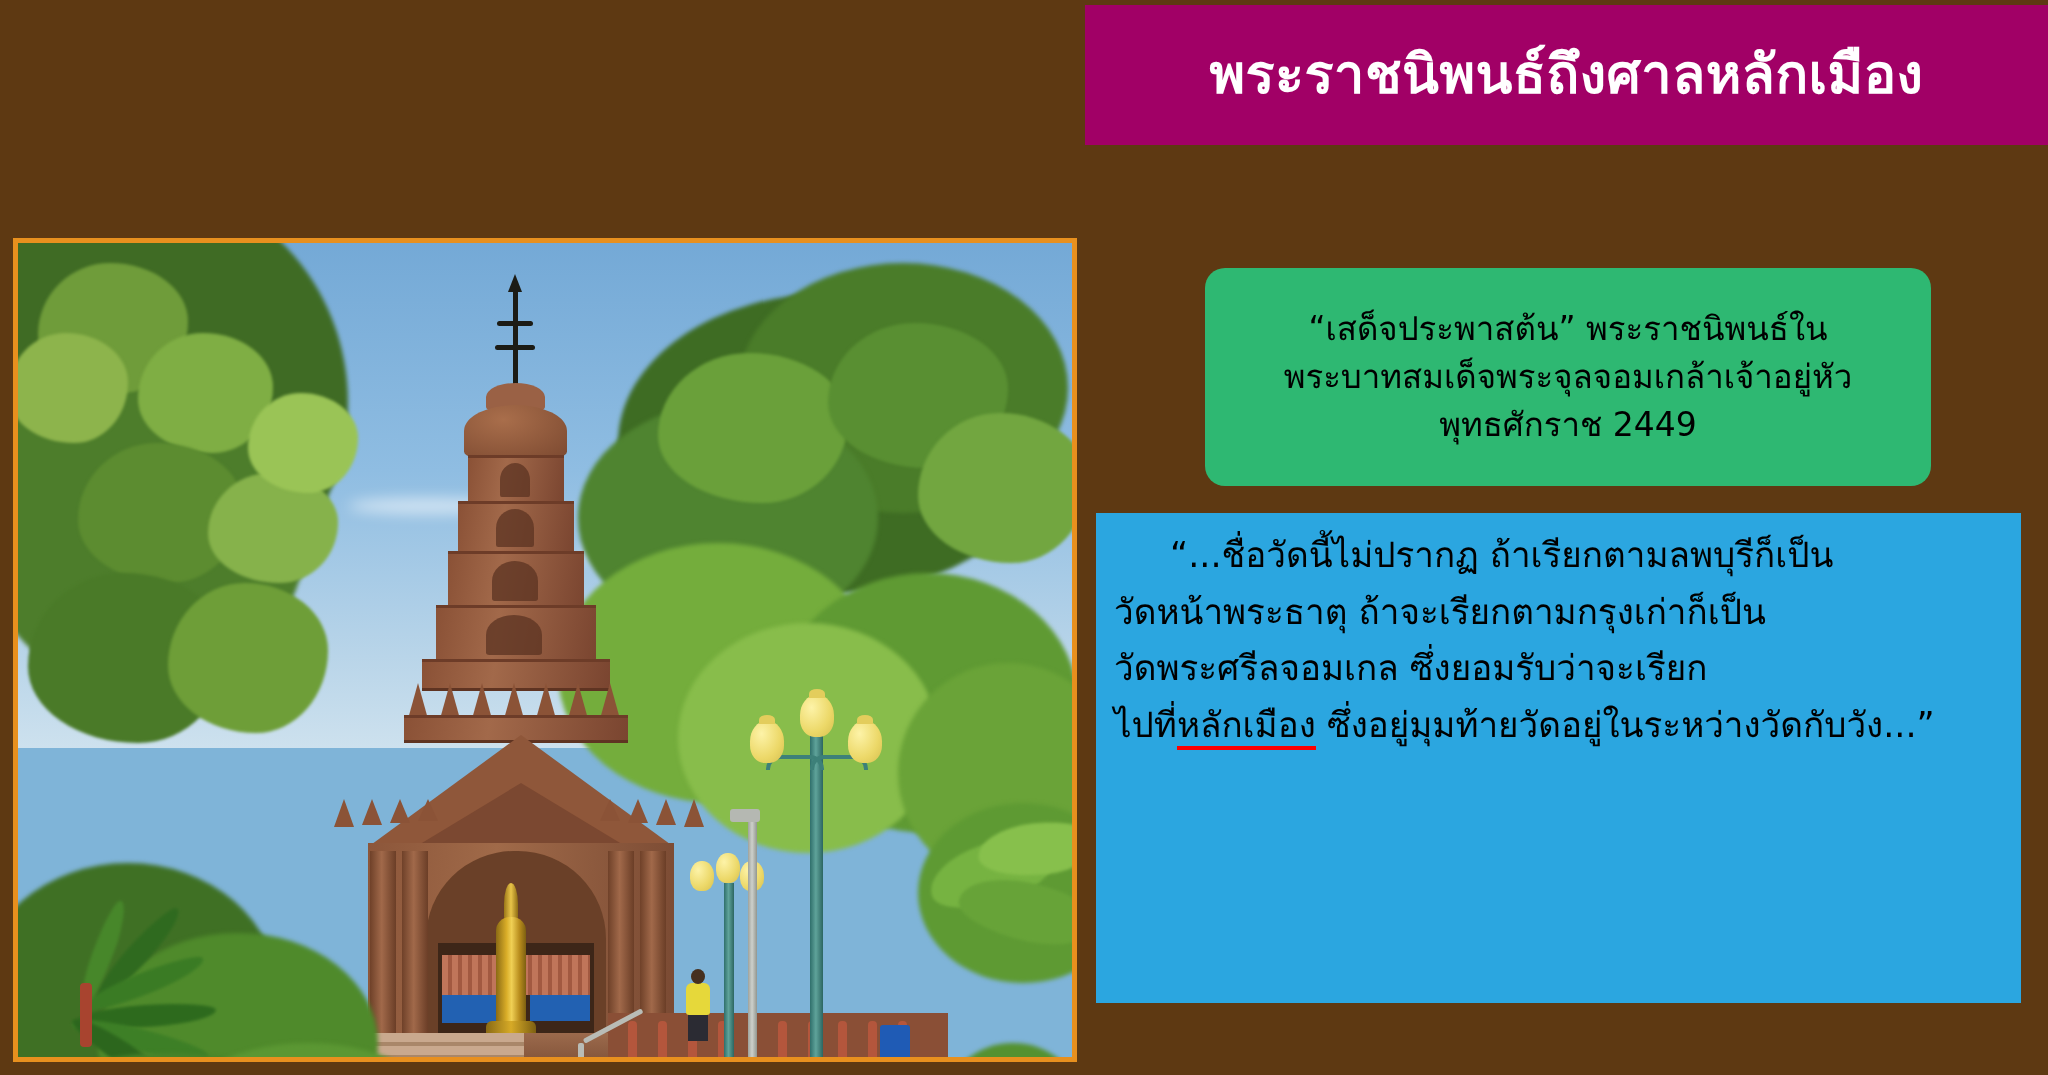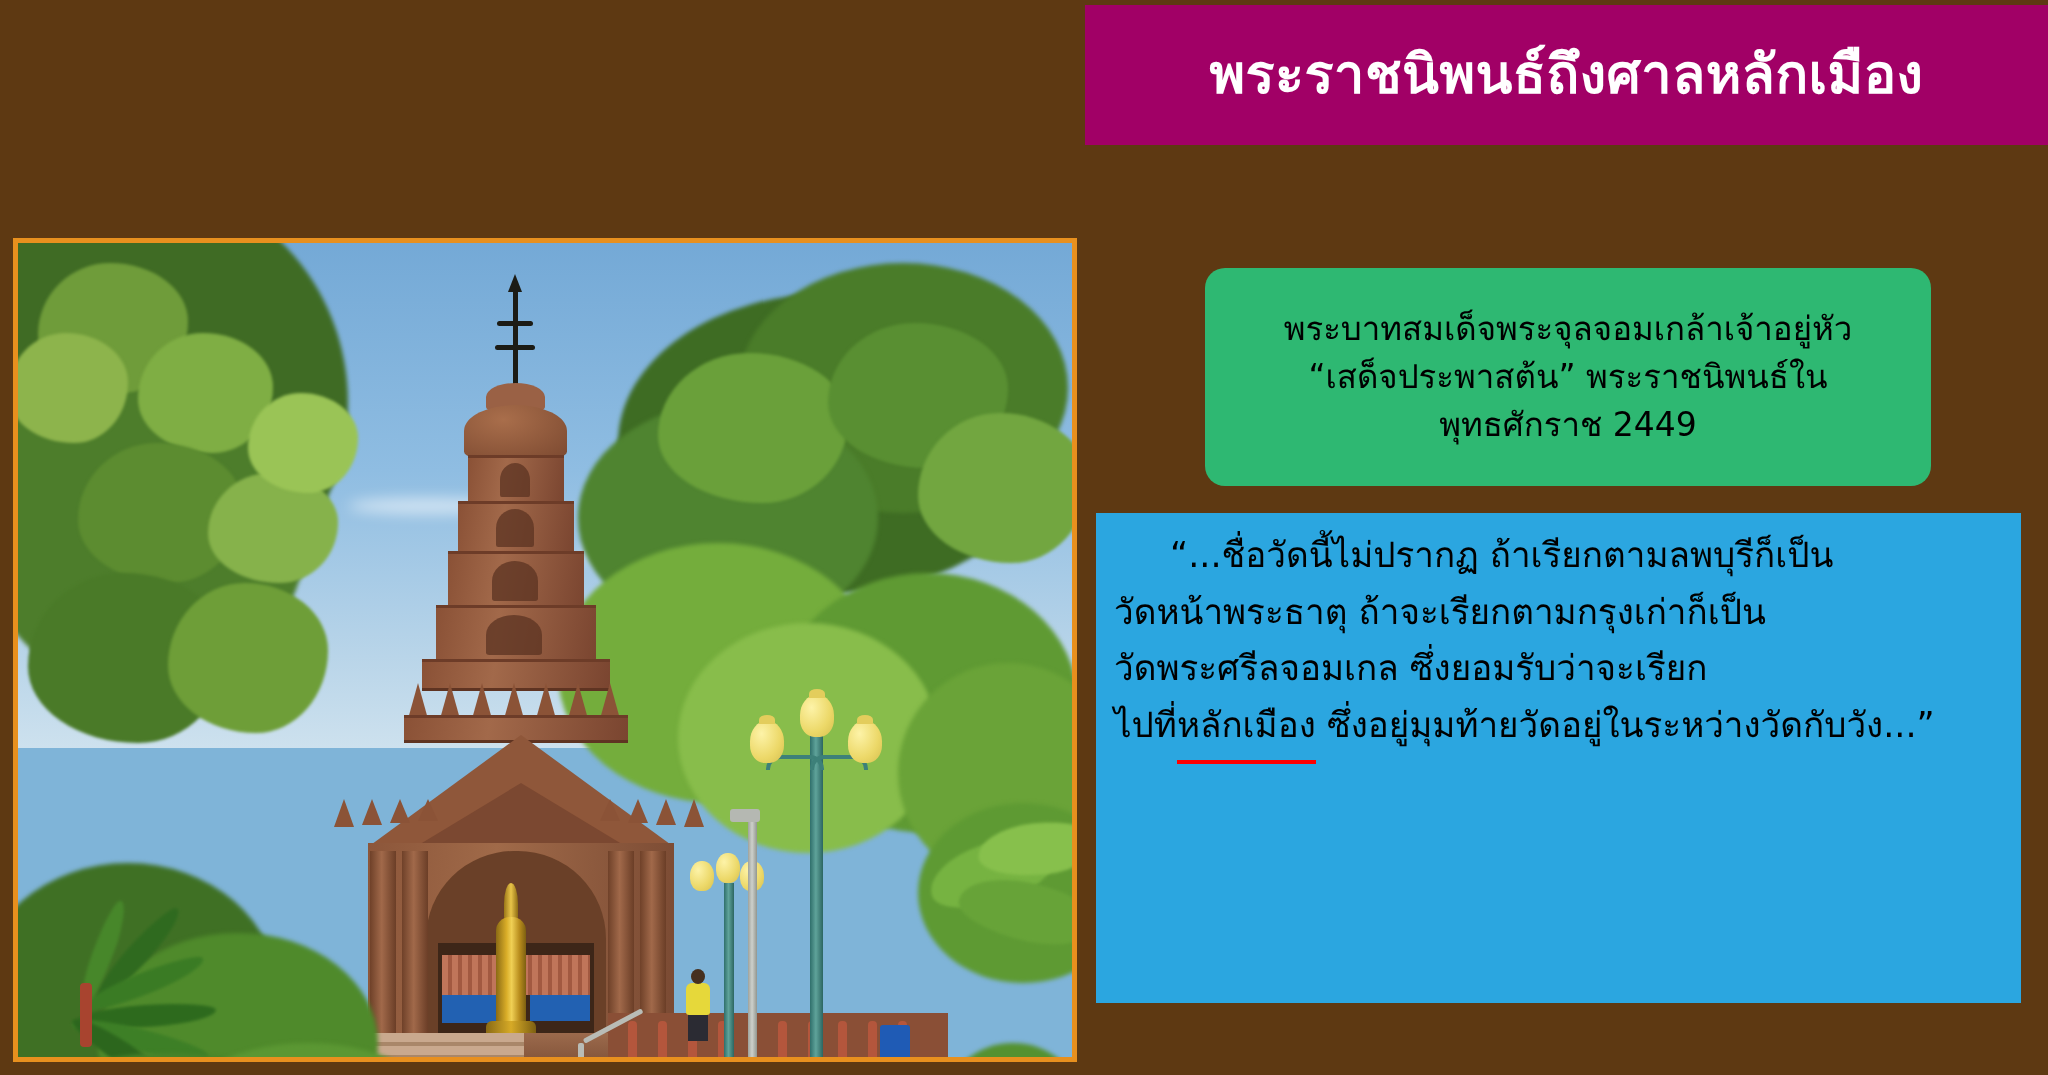--- a/index.html
+++ b/index.html
@@ -76,21 +76,21 @@
   }
   .blue-line {
     color: #000000;
     font-size: 35px;
     line-height: 1.62;
     white-space: nowrap;
   }
   .blue-line.first { text-indent: 56px; }
   .underline-red {
     border-bottom: 4px solid #ff0000;
-    padding-bottom: 15px;
+    padding-bottom: 1px;
   }
 
   
   #photo-frame {
     position: absolute;
     left: 13px;
     top: 238px;
     width: 1064px;
     height: 824px;
     border: 5px solid #e8901e;
@@ -358,22 +358,22 @@
 </head>
 <body>
 
 <div id="slide">
 
   <div id="title-banner">
     <div id="title-text">พระราชนิพนธ์ถึงศาลหลักเมือง</div>
   </div>
 
   <div id="green-box">
+    <div class="green-line">“เสด็จประพาสต้น” พระราชนิพนธ์ใน</div>
     <div class="green-line">พระบาทสมเด็จพระจุลจอมเกล้าเจ้าอยู่หัว</div>
-    <div class="green-line">“เสด็จประพาสต้น” พระราชนิพนธ์ใน</div>
     <div class="green-line">พุทธศักราช 2449</div>
   </div>
 
   <div id="blue-box">
     <div class="blue-line first">“...ชื่อวัดนี้ไม่ปรากฏ ถ้าเรียกตามลพบุรีก็เป็น</div>
     <div class="blue-line">วัดหน้าพระธาตุ ถ้าจะเรียกตามกรุงเก่าก็เป็น</div>
     <div class="blue-line">วัดพระศรีลจอมเกล ซึ่งยอมรับว่าจะเรียก</div>
     <div class="blue-line"><span>ไปที่</span><span class="underline-red">หลักเมือง</span><span> ซึ่งอยู่มุมท้ายวัดอยู่ในระหว่างวัดกับวัง...”</span></div>
   </div>
 

